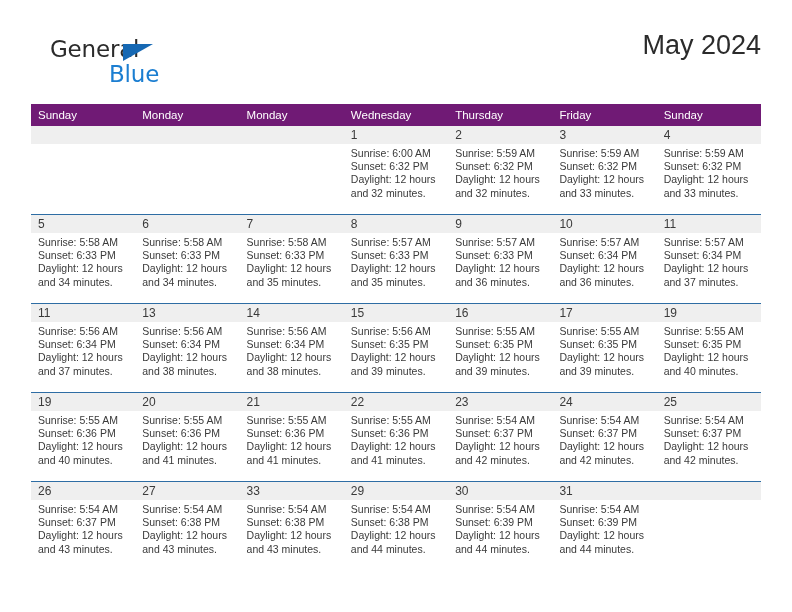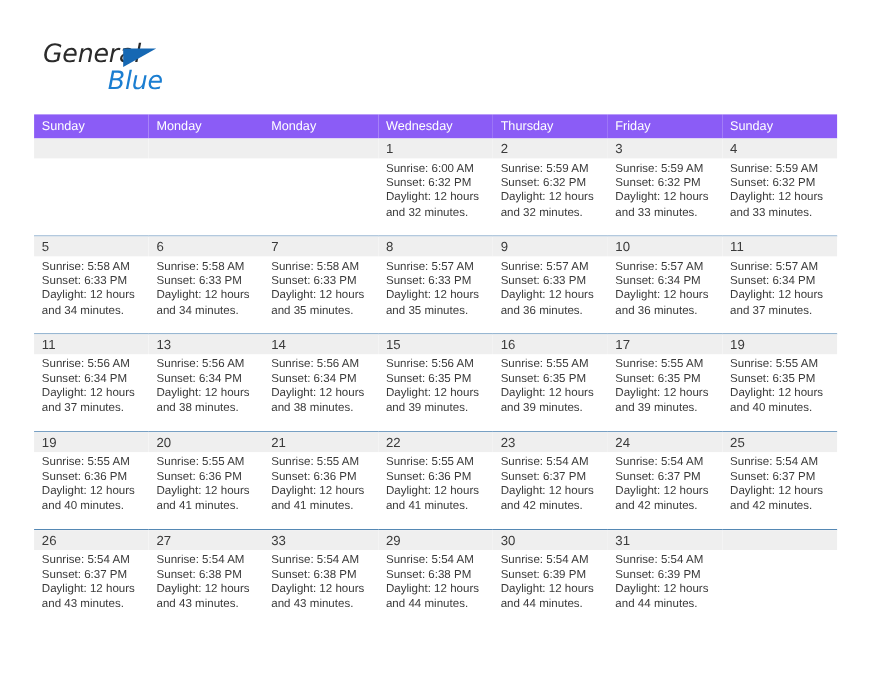--- a/index.html
+++ b/index.html
@@ -24,25 +24,24 @@
   
   .header {
     position: absolute;
     left: 31px;
     top: 28px;
     right: 31px;
     height: 72px;
   }
   .logo {
     position: absolute;
-    left: 8px;
+    left: 19px;
     top: 8px;
     width: 200px;
     height: 58px;
-    font-style: italic;
   }
   .logo-general {
     position: absolute;
     left: 0;
     top: 0;
     font-size: 23px;
     letter-spacing: -0.2px;
     color: #2b2b2b;
     font-family: "DejaVu Sans", sans-serif;
     font-weight: 400;
@@ -94,21 +93,21 @@
   
   .calendar {
     position: absolute;
     left: 31px;
     top: 104px;
     width: 730px;
     border-collapse: collapse;
     table-layout: fixed;
   }
   .calendar th {
-    background: #8b5cf6;
+    background: #701a75;
     color: #ffffff;
     font-size: 11.5px;
     font-weight: 400;
     text-align: left;
     padding: 5px 0 5px 7px;
     height: 12px;
     border: none;
   }
   .calendar td {
     vertical-align: top;
@@ -151,20 +150,21 @@
 
 <div class="page">
 
   <div class="header">
     <div class="logo">
       <span class="logo-general">General</span>
       <span class="logo-triangle"></span>
       <span class="logo-blue">Blue</span>
     </div>
     <div class="title-block">
+      <div class="cal-title">May 2024</div>
     </div>
   </div>
 
   <table class="calendar">
     <thead>
       <tr>
         <th>Sunday</th>
         <th>Monday</th>
         <th>Monday</th>
         <th>Wednesday</th>

